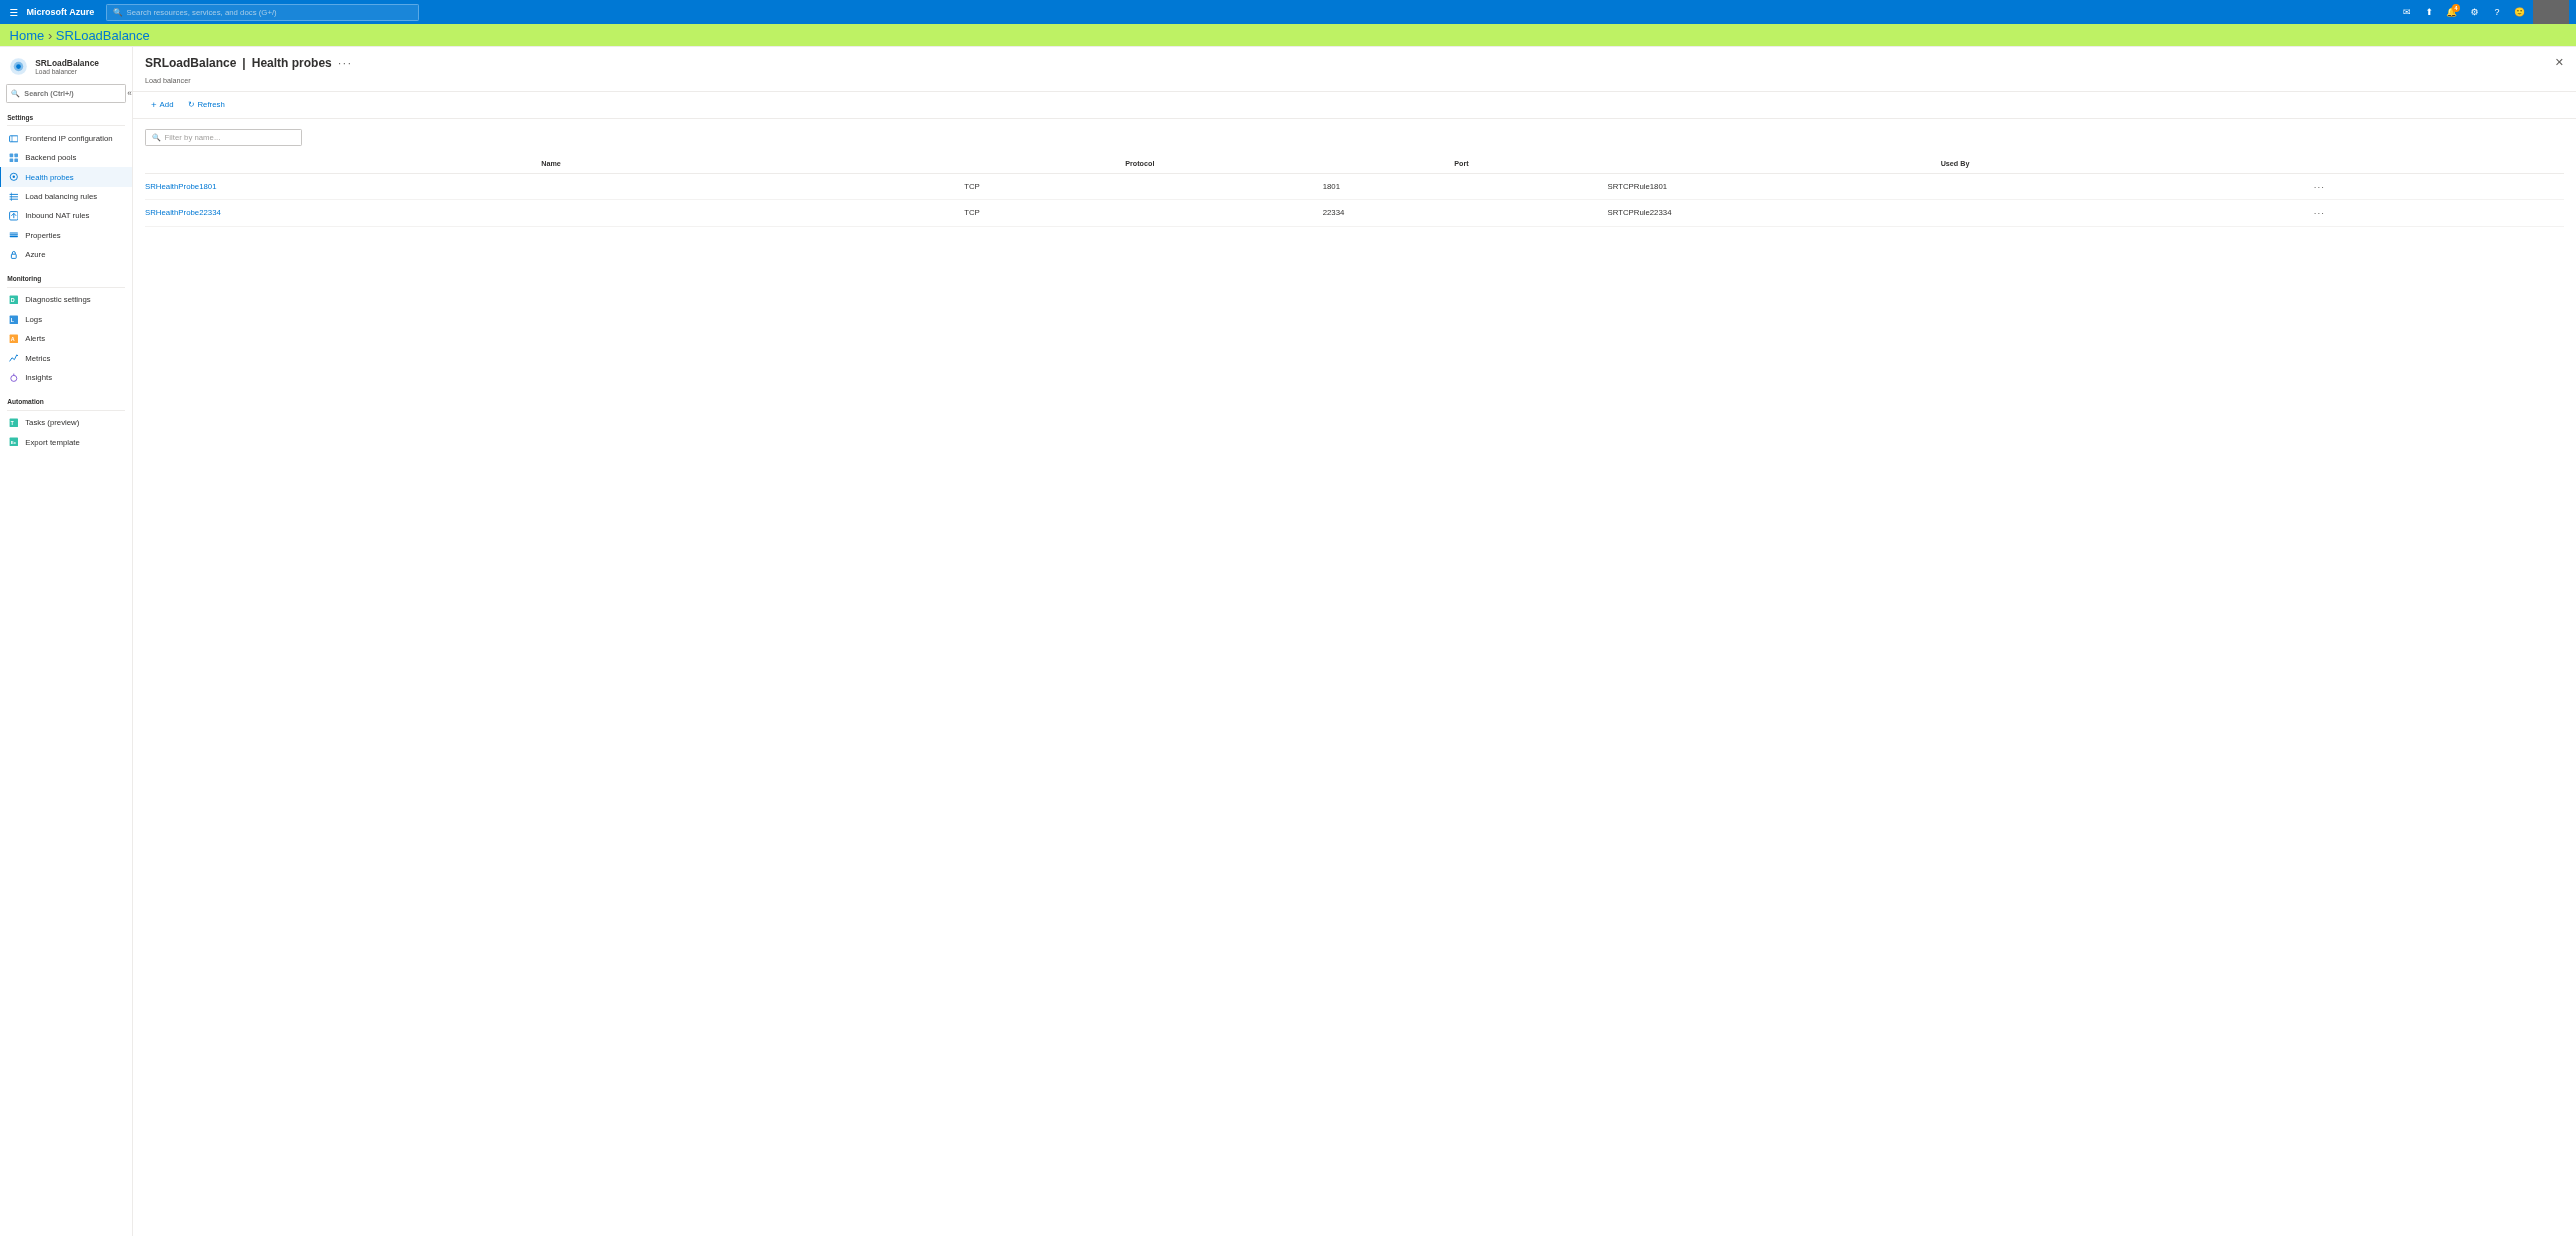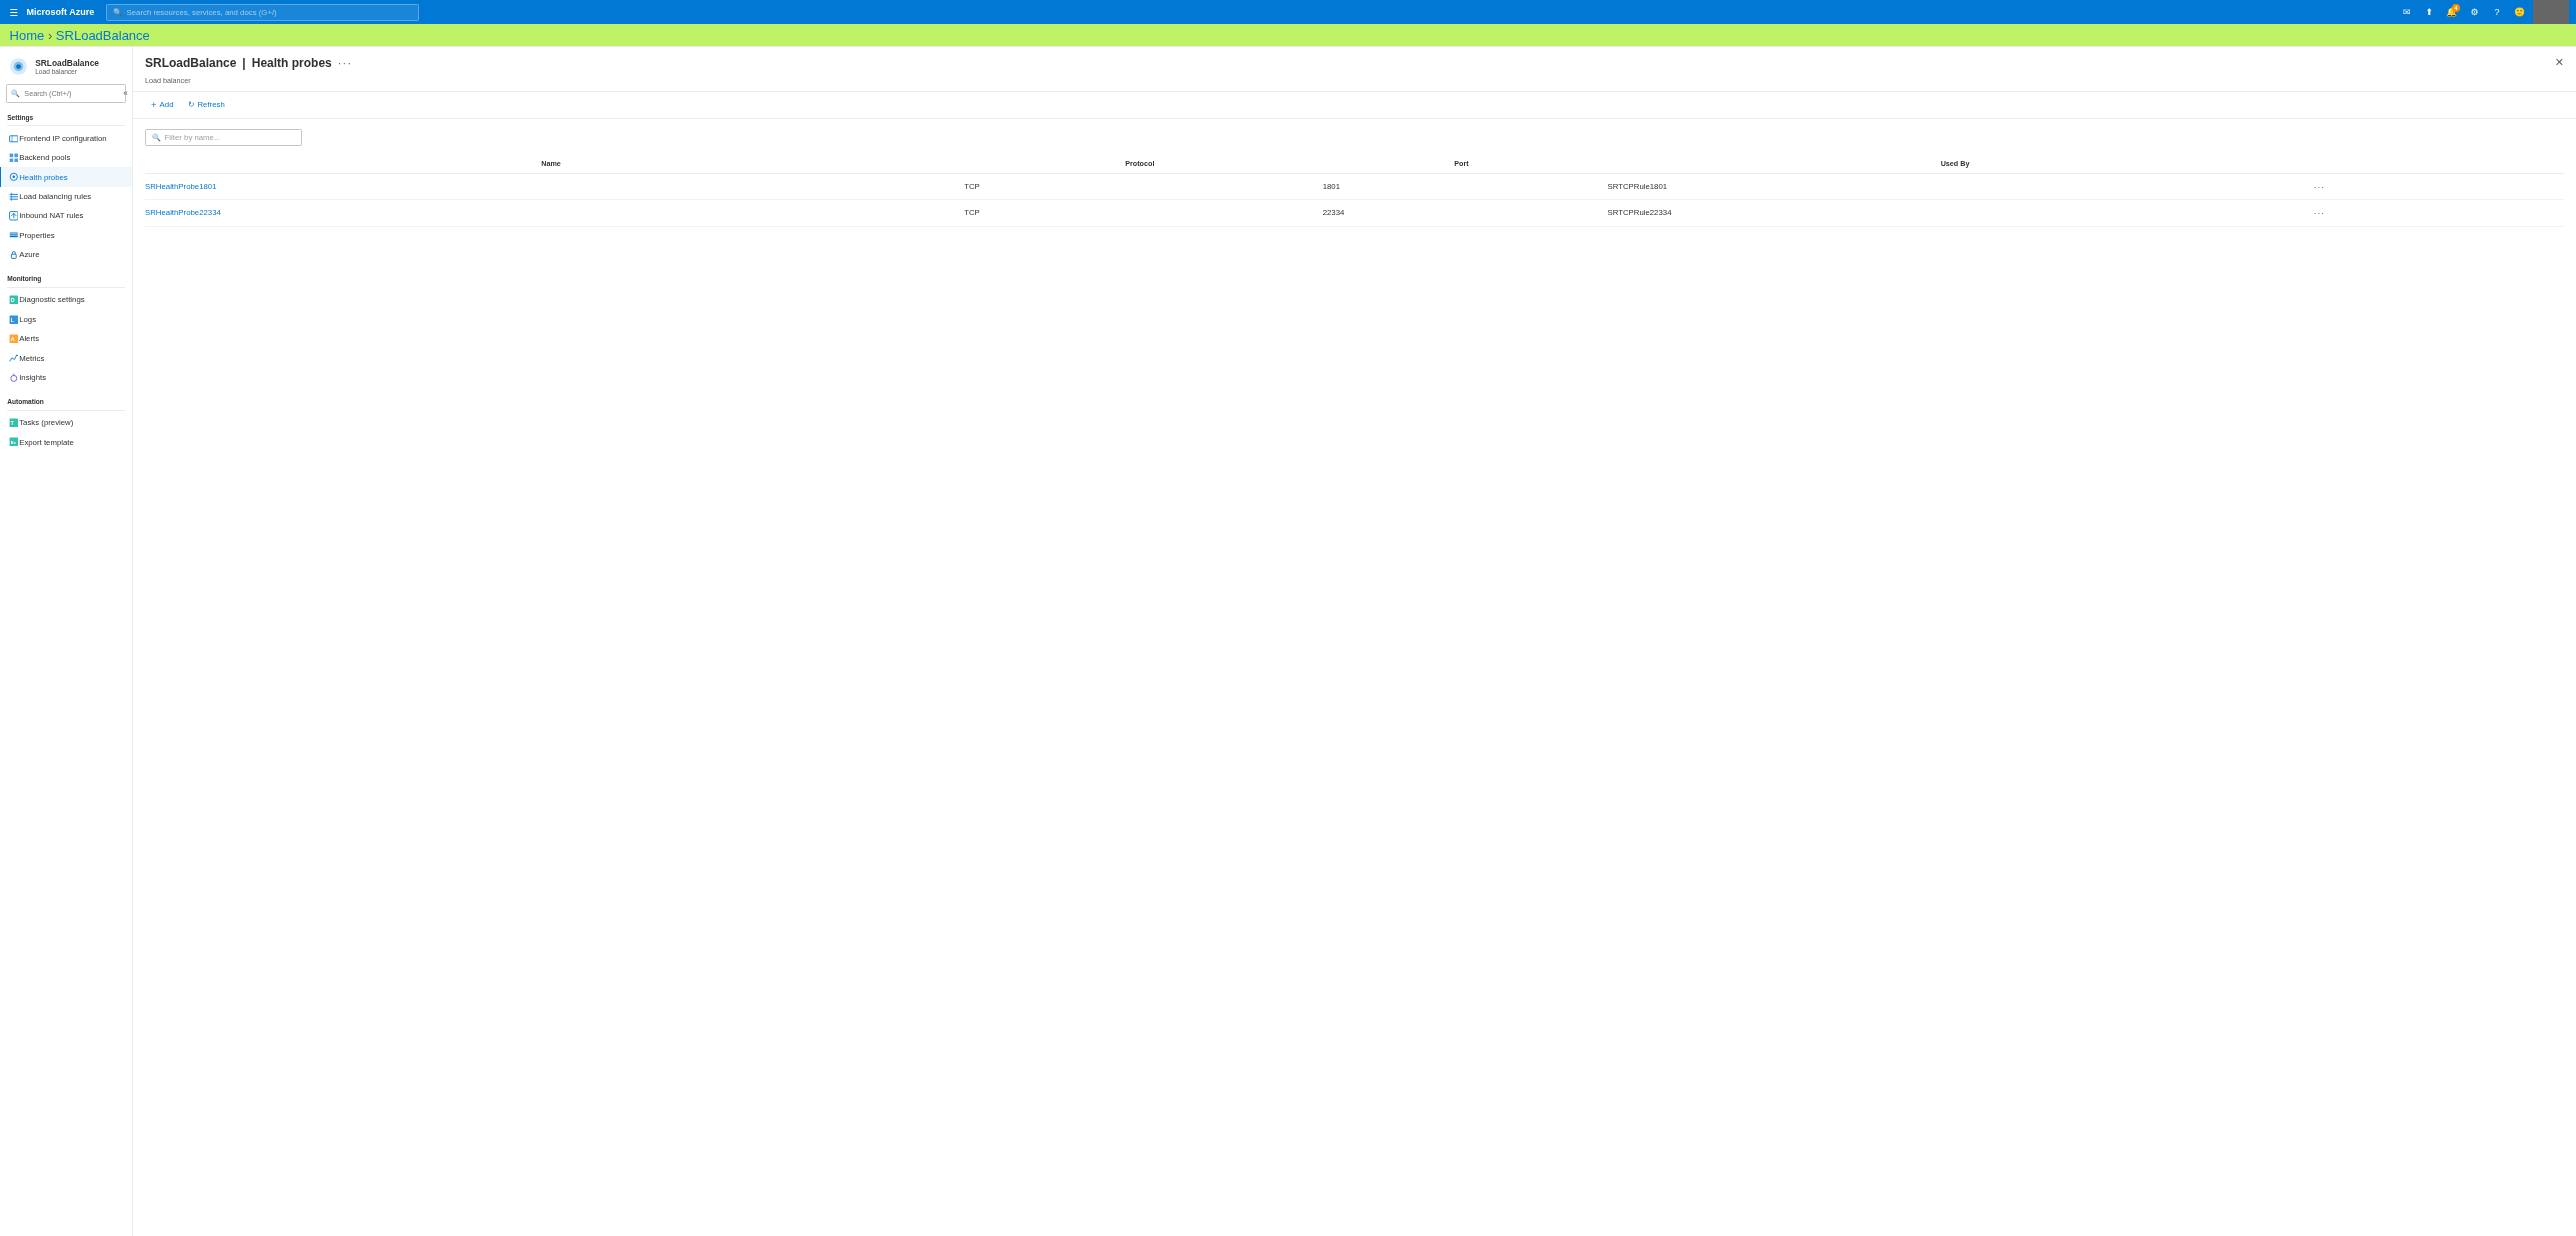--- a/index.html
+++ b/index.html
@@ -132,21 +132,21 @@
       font-weight: 700;
       color: #323130;
       padding: 6px 7.2px 2.4px 7.2px;
       text-transform: none;
     }
     .sidebar-divider { border: none; border-top: 0.6px solid #edebe9; margin: 2.4px 7.2px; }
     .sidebar-item {
       display: flex;
       align-items: center;
       padding: 4.2px 7.2px;
-      gap: 0;
+      gap: 6px;
       cursor: pointer;
       color: #323130;
       font-size: 7.8px;
       border-left: 1.8px solid transparent;
     }
     .sidebar-item.active {
       background: #eff6fc;
       border-left: 1.8px solid #0078d4;
       color: #0078d4;
     }
@@ -273,21 +273,21 @@
           </svg>
         </div>
         <div>
           <div class="resource-title">SRLoadBalance</div>
           <div class="resource-subtitle">Load balancer</div>
         </div>
       </div>
 
       <div style="display:flex;align-items:center;margin:0 6px 4.8px 6px;border:0.6px solid #c8c6c4;border-radius:1.2px;padding:2.4px 4.8px;gap:3.6px;">
         <span style="color:#a19f9d;font-size:7.2px;">🔍</span>
-        <input type="text" style="border: none; outline: none; font-size: 7.2px; flex: 1 1 0%; color: rgb(51, 51, 51);" placeholder="Search (Ctrl+/)">
+        <input type="text" style="border: none; outline: none; font-size: 7.2px; flex: 1 1 0%; color: rgb(51, 51, 51); font-weight: bold;" placeholder="Search (Ctrl+/)">
         <span class="collapse-btn">«</span>
       </div>
 
       <div class="sidebar-section-label">Settings</div>
       <hr class="sidebar-divider">
 
       <div class="sidebar-item">
         <span class="si-icon">
           <svg width="9.6" height="9.6" viewBox="0 0 16 16">
               <rect x="1" y="3" width="14" height="10" rx="1" fill="none" stroke="#0078d4" stroke-width="1.5"></rect>

